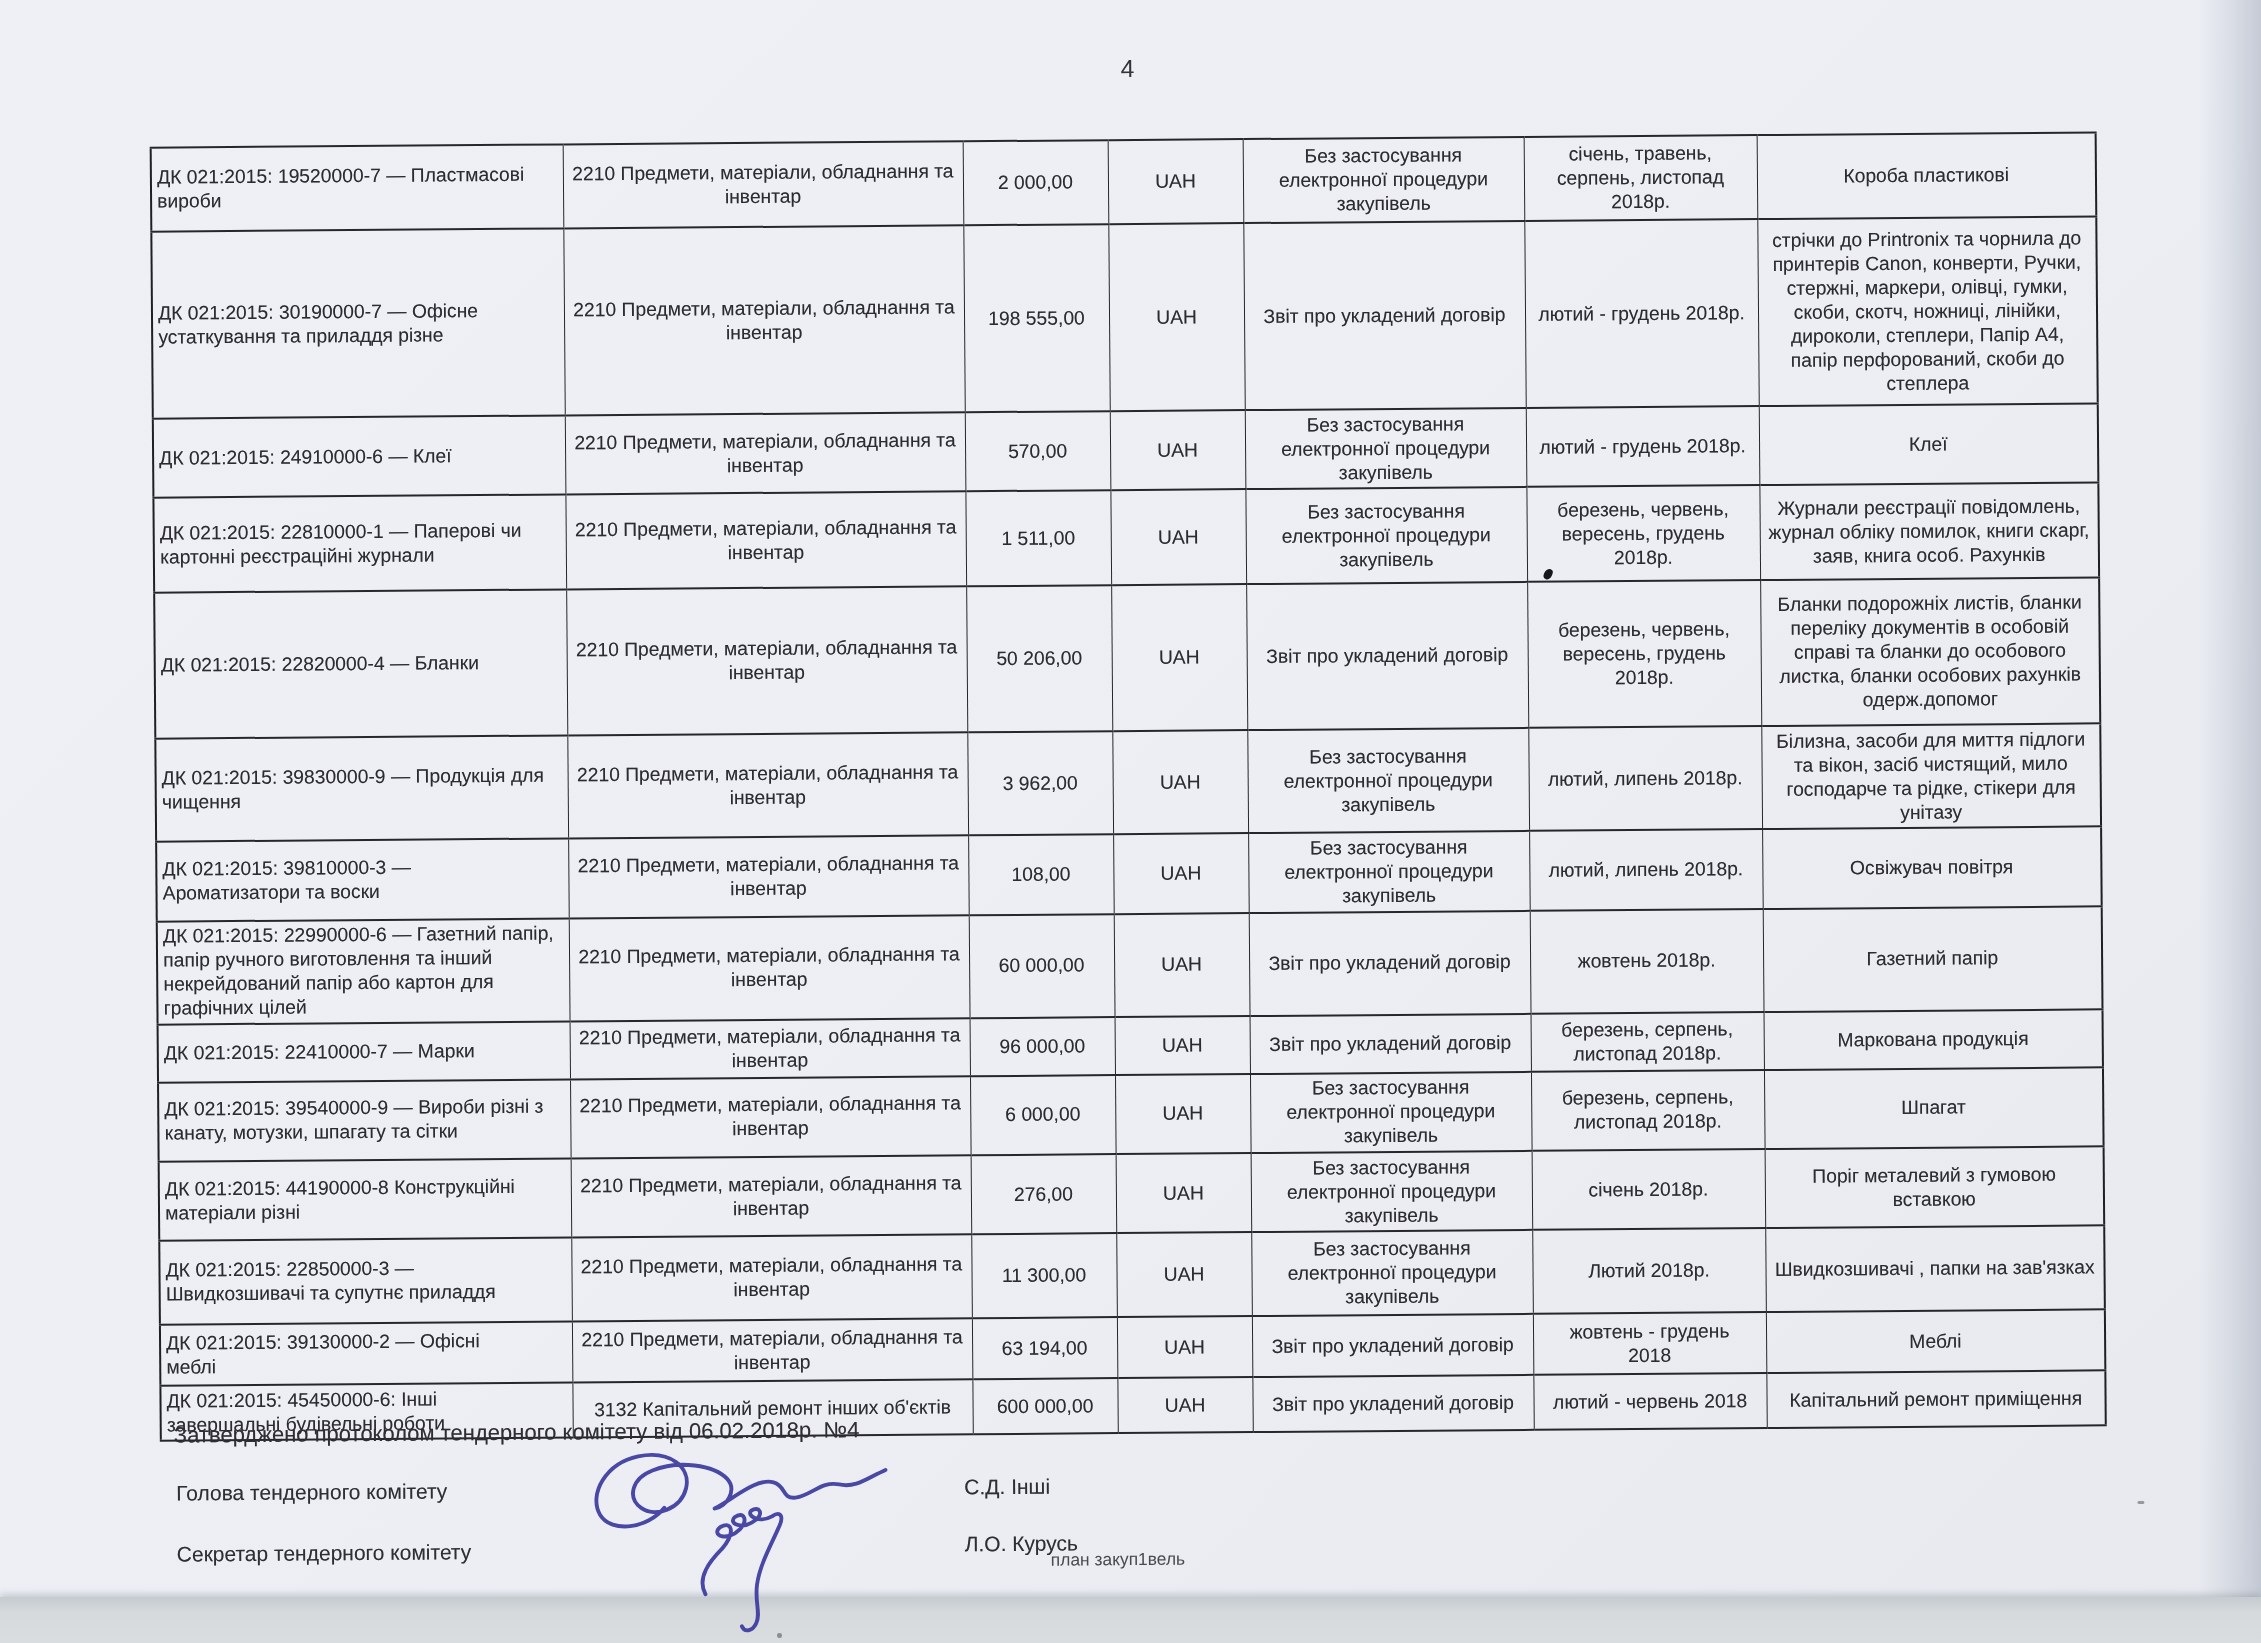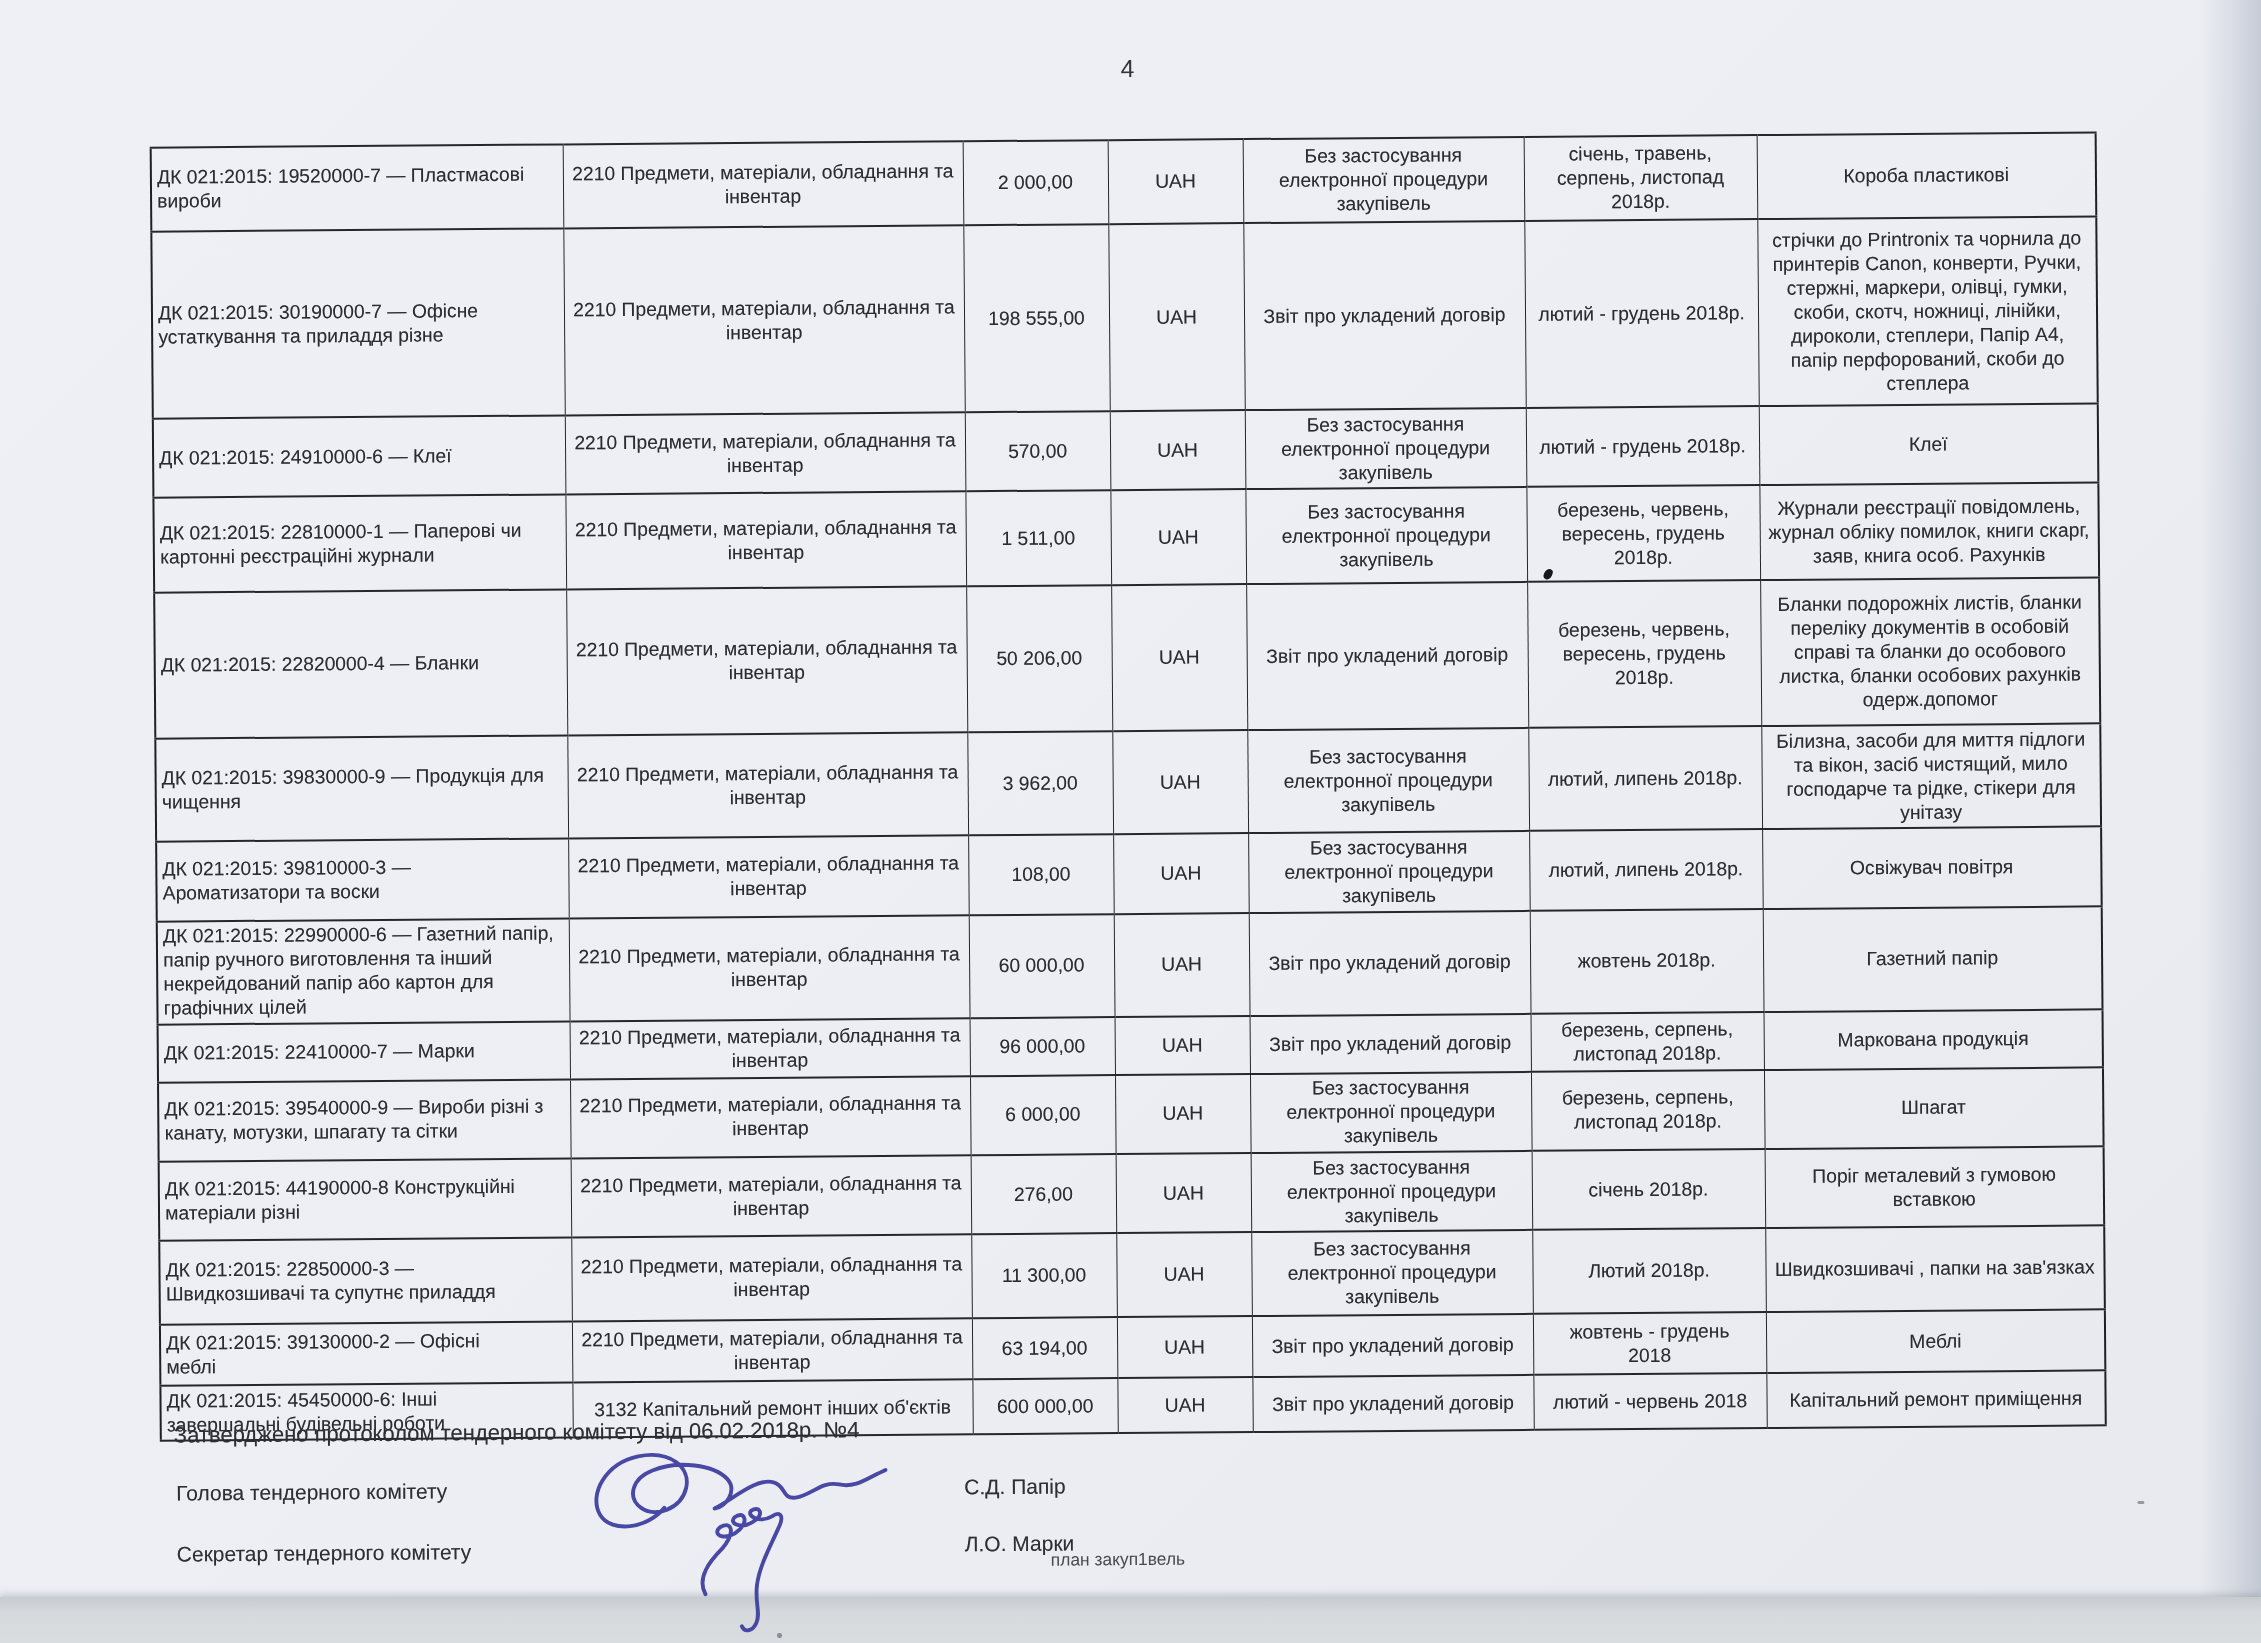--- a/index.html
+++ b/index.html
@@ -216,23 +216,23 @@
           <td>Звіт про укладений договір</td>
           <td>лютий - червень 2018</td>
           <td>Капітальний ремонт приміщення</td>
         </tr>
       </tbody>
   </table>
 
   <div class="approval">Затверджено протоколом тендерного комітету від 06.02.2018р. №4</div>
 
   <div class="sig-label role1">Голова тендерного комітету</div>
-  <div class="sig-label name1">С.Д. Папір</div>
+  <div class="sig-label name1">С.Д. Інші</div>
   <div class="sig-label role2">Секретар тендерного комітету</div>
-  <div class="sig-label name2">Л.О. Марки</div>
+  <div class="sig-label name2">Л.О. Курусь</div>
   <div class="note">план закуп1вель</div>
 
   <div class="sig sig1">
     <svg viewBox="0 0 480 150" width="309" height="97">
       <path d="M118,96 C92,128 36,136 18,106 C0,74 28,26 78,16 C128,6 160,34 152,66 C144,98 104,112 82,96 C60,80 68,50 100,38 C140,22 196,30 216,52 C232,70 214,96 196,98 C224,84 262,50 288,58 C308,64 300,84 322,82 C348,78 362,56 390,62 C416,68 434,52 462,40"></path>
     </svg>
   </div>
   <div class="sig sig2">
     <svg viewBox="0 0 220 215" width="142" height="139">
       <path d="M44,150 C30,124 52,98 70,80 C92,54 86,36 68,46 C52,58 78,70 98,50 C112,35 104,21 90,31 C80,41 102,51 122,36 C136,25 128,13 116,21 C108,29 128,41 148,30 C160,22 168,28 158,48 C146,75 128,106 124,136 C120,163 130,181 122,196 C116,208 104,210 100,200"></path>

